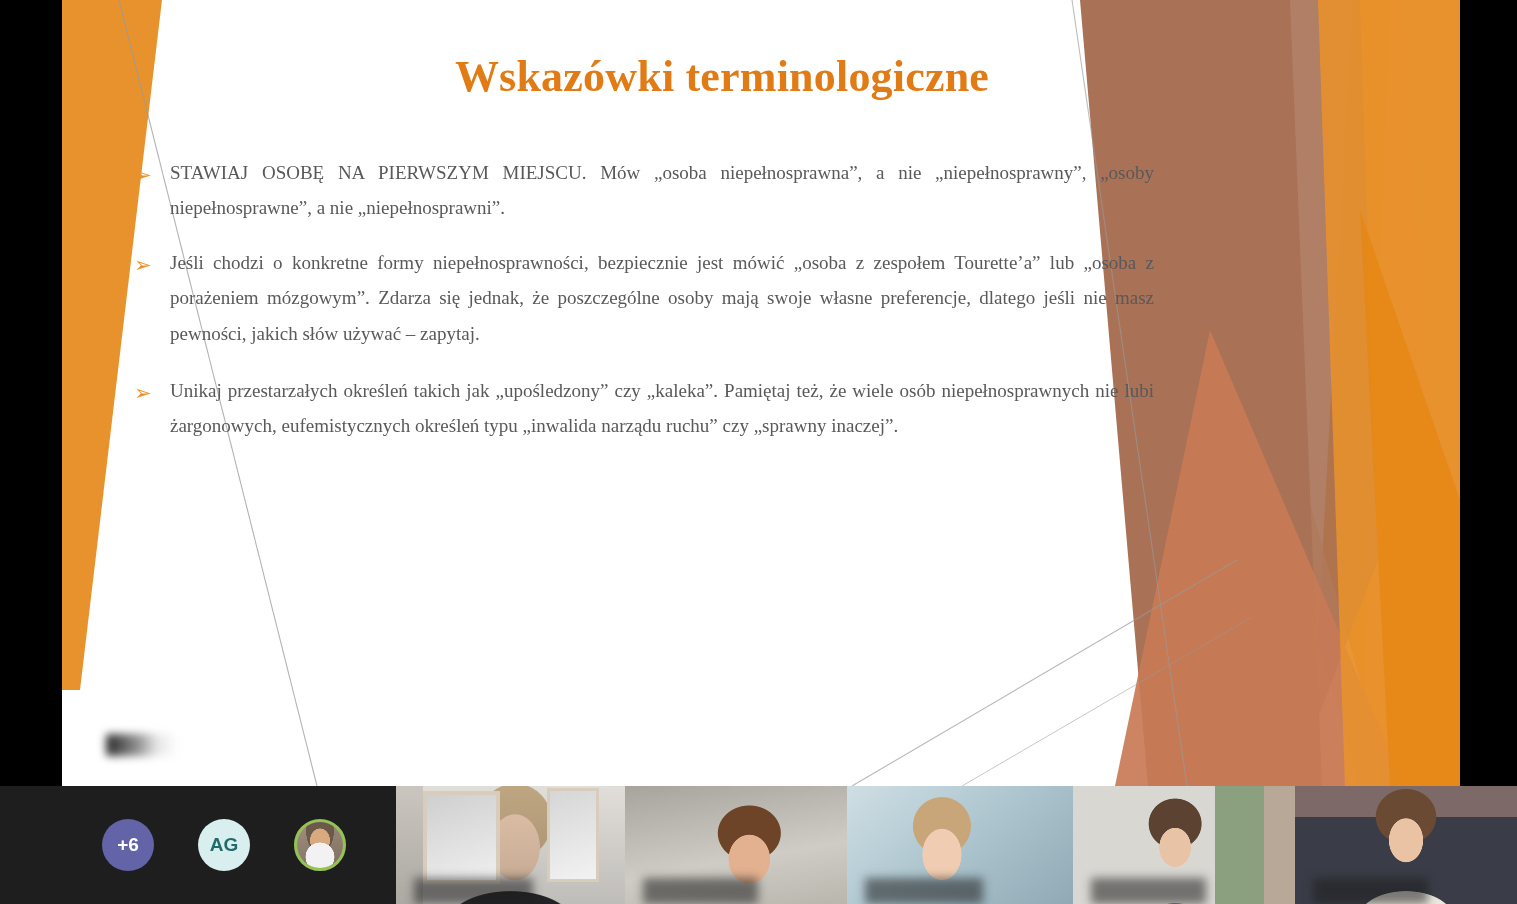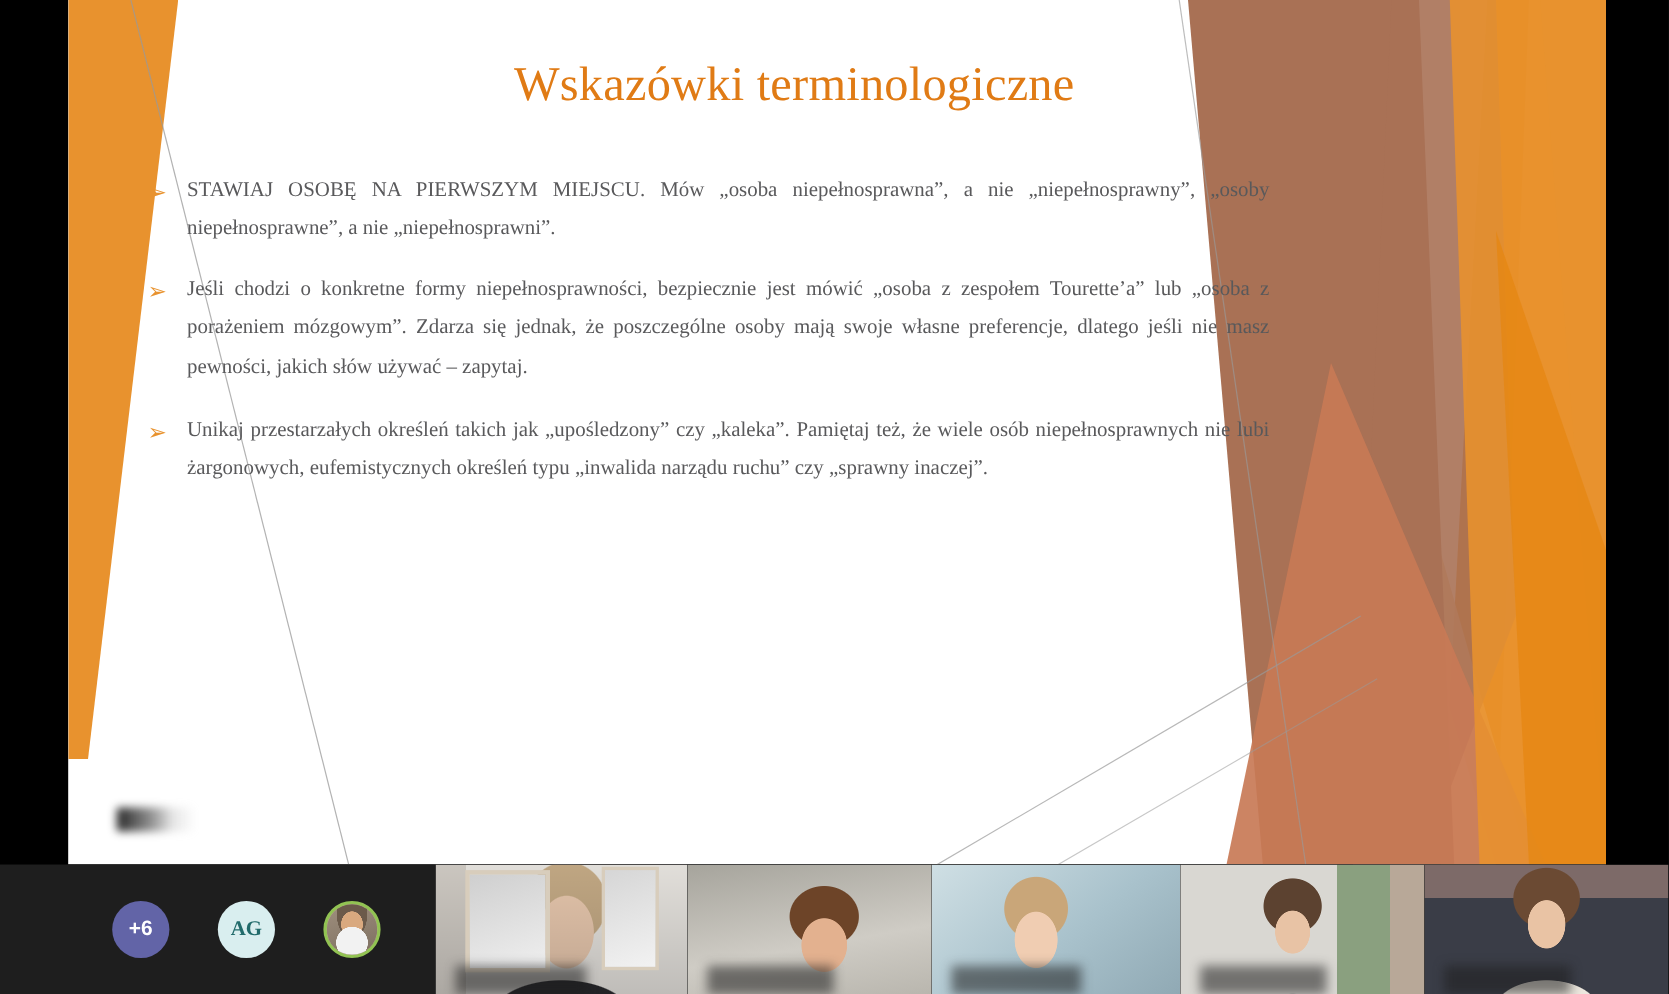--- a/index.html
+++ b/index.html
@@ -65,21 +65,21 @@
 
   
   .slide-title {
     position: absolute;
     left: 160px;
     top: 22px;
     width: 1000px;
     text-align: center;
     color: #E07B15;
     font-size: 44px;
-    font-weight: normal;
+    font-weight: bold;
     letter-spacing: .2px;
     line-height: 1.2;
   }
   .body-block {
     position: absolute;
     left: 72px;
     top: 155px;
     width: 1020px;
   }
   .bullet-row {
@@ -148,21 +148,21 @@
     height: 52px;
     border-radius: 50%;
     display: flex;
     align-items: center;
     justify-content: center;
     font-size: 19px;
     font-weight: bold;
     flex: 0 0 auto;
   }
   .av-more { background: #6264A7; color: #ffffff; }
-  .av-initials { background: #D9EEEF; color: #216B6B; font-family: Liberation Serif, serif; }
+  .av-initials { background: #D9EEEF; color: #216B6B; }
   .av-photo {
     position: relative;
     border: 3px solid #92C353;
     background: #c8b49c;
     overflow: hidden;
     box-sizing: border-box;
   }
   .av-photo .face {
     position: absolute; left: 0; top: 0; width: 100%; height: 100%;
     background:

